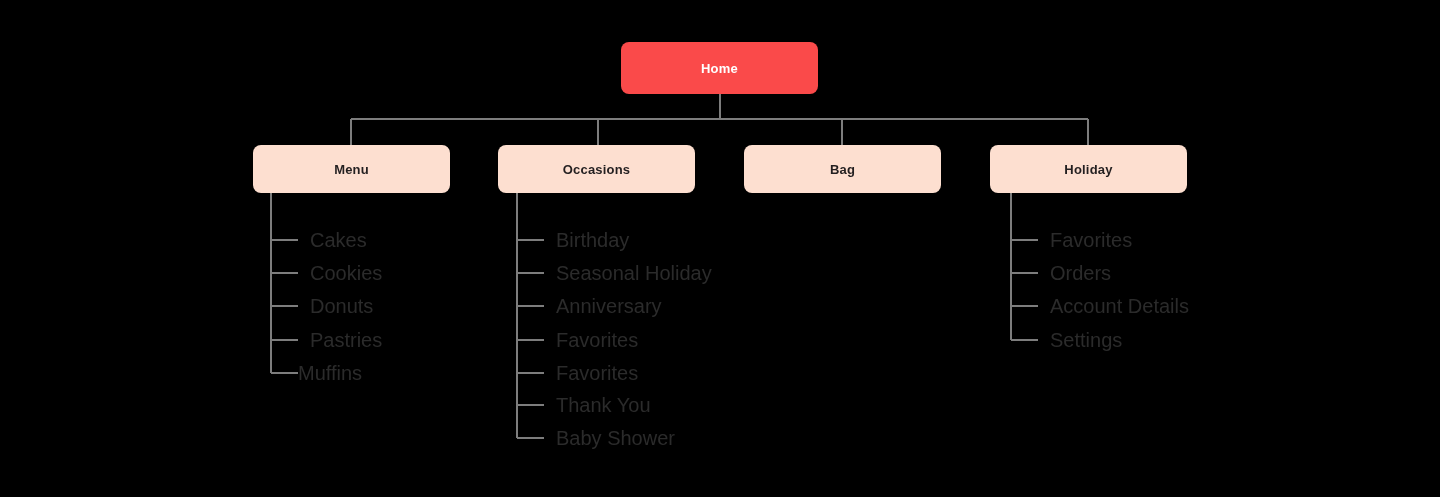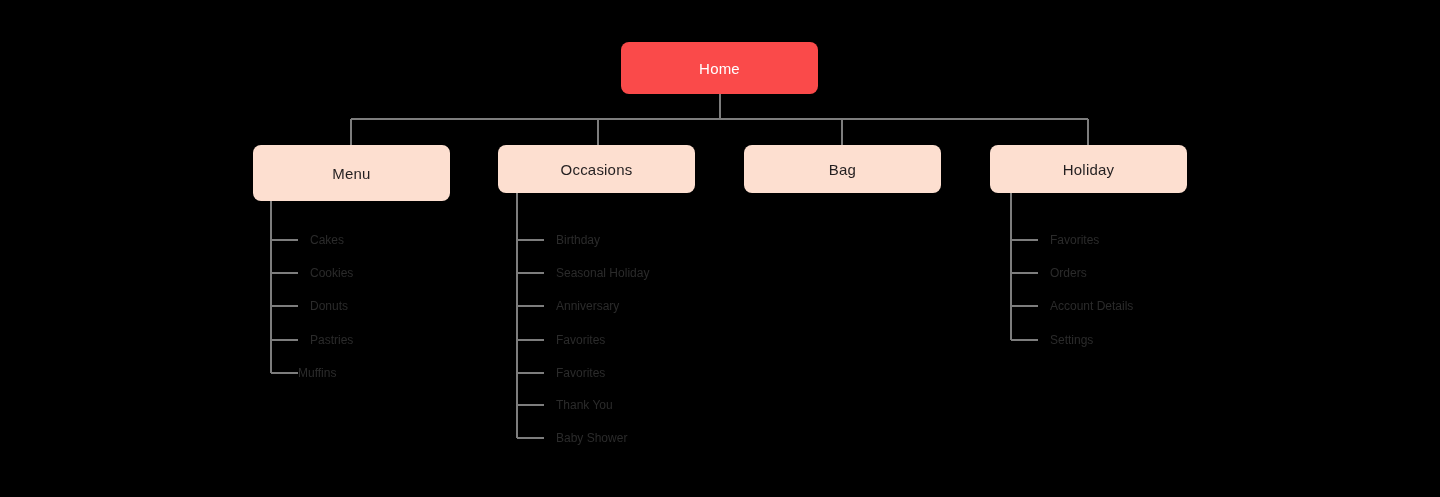--- a/index.html
+++ b/index.html
@@ -34,35 +34,35 @@
     align-items: center;
     justify-content: center;
   }
   .node-box.root {
     background: #FA4A4A;
   }
   .node-box.branch {
     background: #FDDFD0;
   }
   .node-label {
-    font-size: 15px;
-    font-weight: normal;
+    font-size: 13px;
+    font-weight: bold;
     letter-spacing: 0.2px;
     line-height: 1;
     white-space: nowrap;
   }
   .node-box.root .node-label {
     color: #FFFFFF;
   }
   .node-box.branch .node-label {
     color: #231F20;
   }
   .leaf-label {
     position: absolute;
-    font-size: 12px;
+    font-size: 20px;
     font-weight: normal;
     color: #2B2B2B;
     white-space: nowrap;
     line-height: 1;
     transform: translateY(-50%);
   }
 </style>
 </head>
 <body>
 
@@ -101,21 +101,21 @@
       <path d="M1011,273 L1038,273"></path>
       <path d="M1011,306 L1038,306"></path>
       <path d="M1011,340 L1038,340"></path>
     </g>
   </svg>
 
   <div class="node-box root" style="left:621px; top:42px; width:197px; height:52px;">
     <span class="node-label">Home</span>
   </div>
 
-  <div class="node-box branch" style="left:253px; top:145px; width:197px; height:56px;">
+  <div class="node-box branch" style="left:253px; top:145px; width:197px; height:48px;">
     <span class="node-label">Menu</span>
   </div>
   <span class="leaf-label" style="left:310px; top:240px;">Cakes</span>
   <span class="leaf-label" style="left:310px; top:273px;">Cookies</span>
   <span class="leaf-label" style="left:310px; top:306px;">Donuts</span>
   <span class="leaf-label" style="left:310px; top:340px;">Pastries</span>
   <span class="leaf-label" style="left:298px; top:373px;">Muffins</span>
 
   <div class="node-box branch" style="left:498px; top:145px; width:197px; height:48px;">
     <span class="node-label">Occasions</span>

